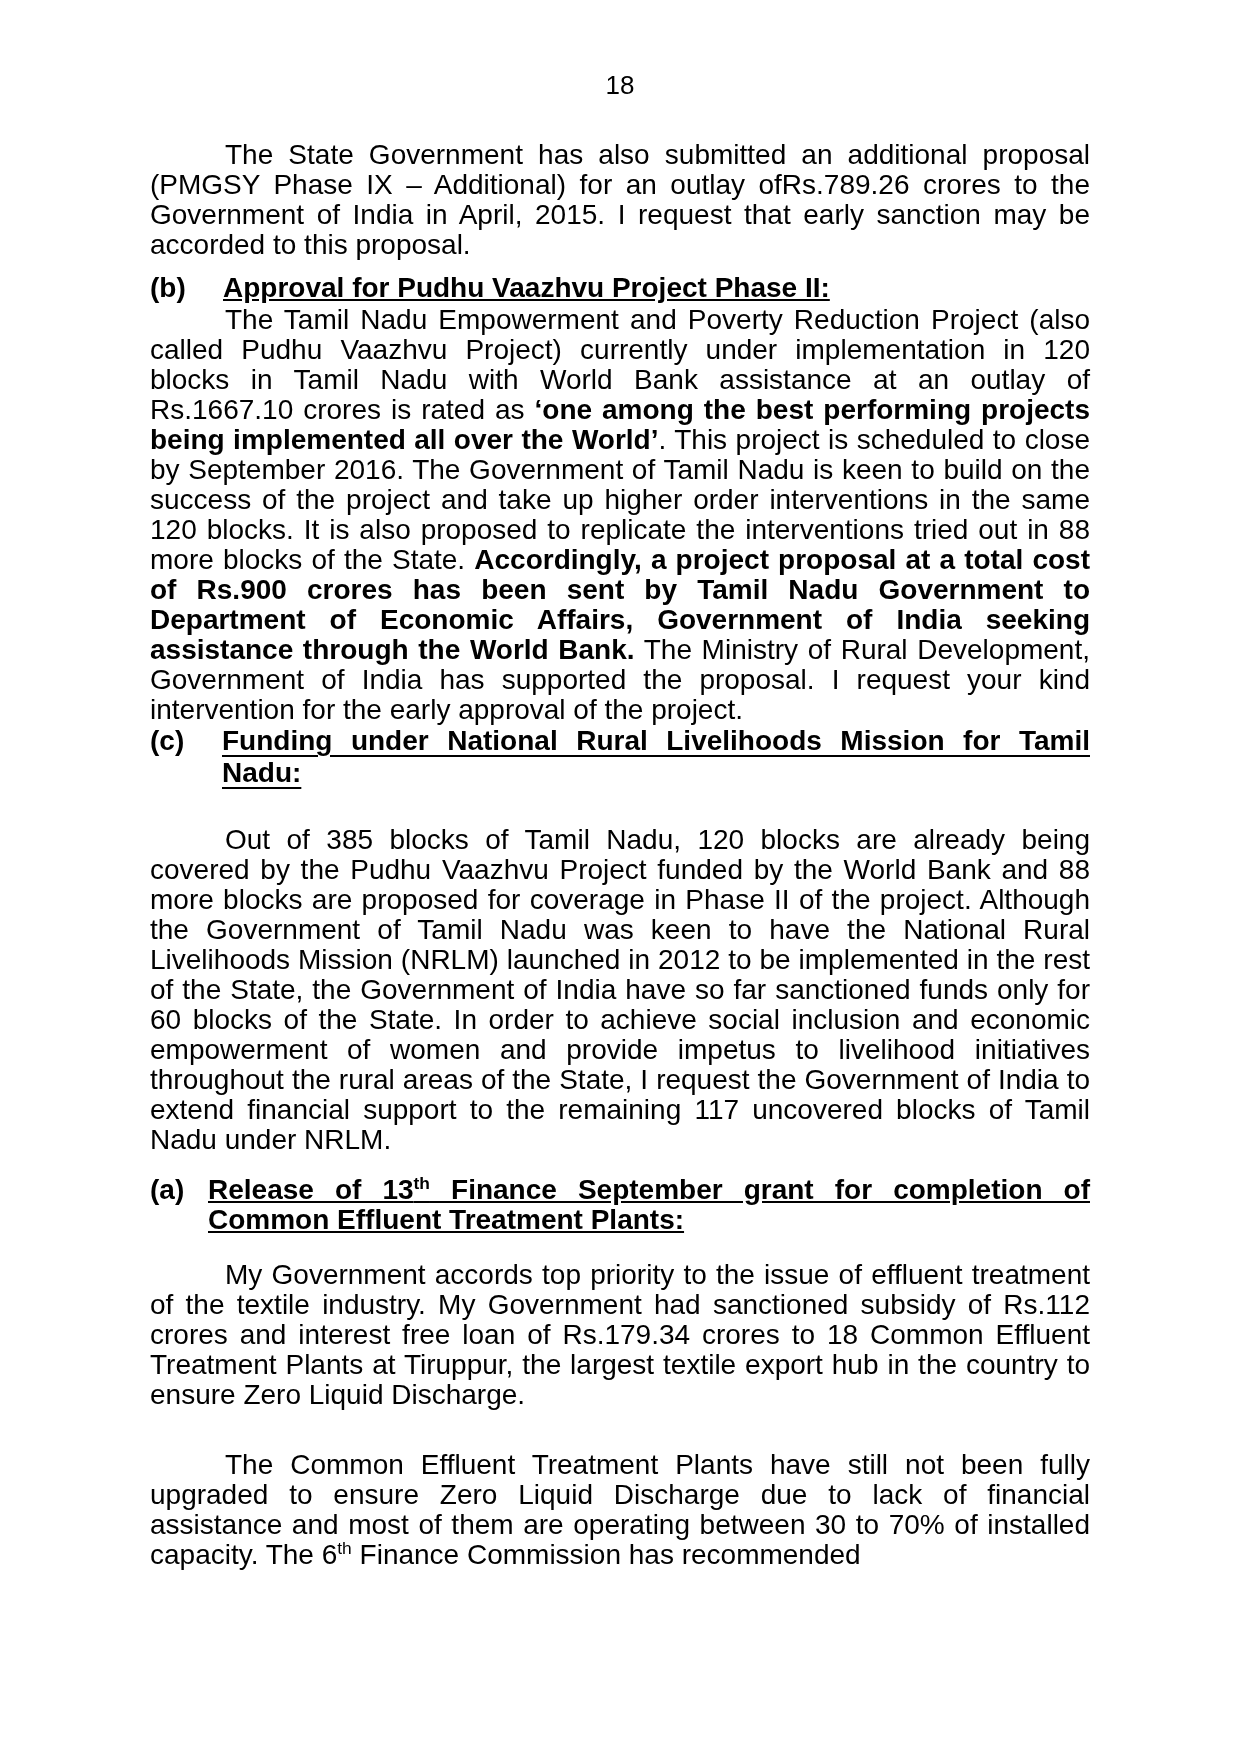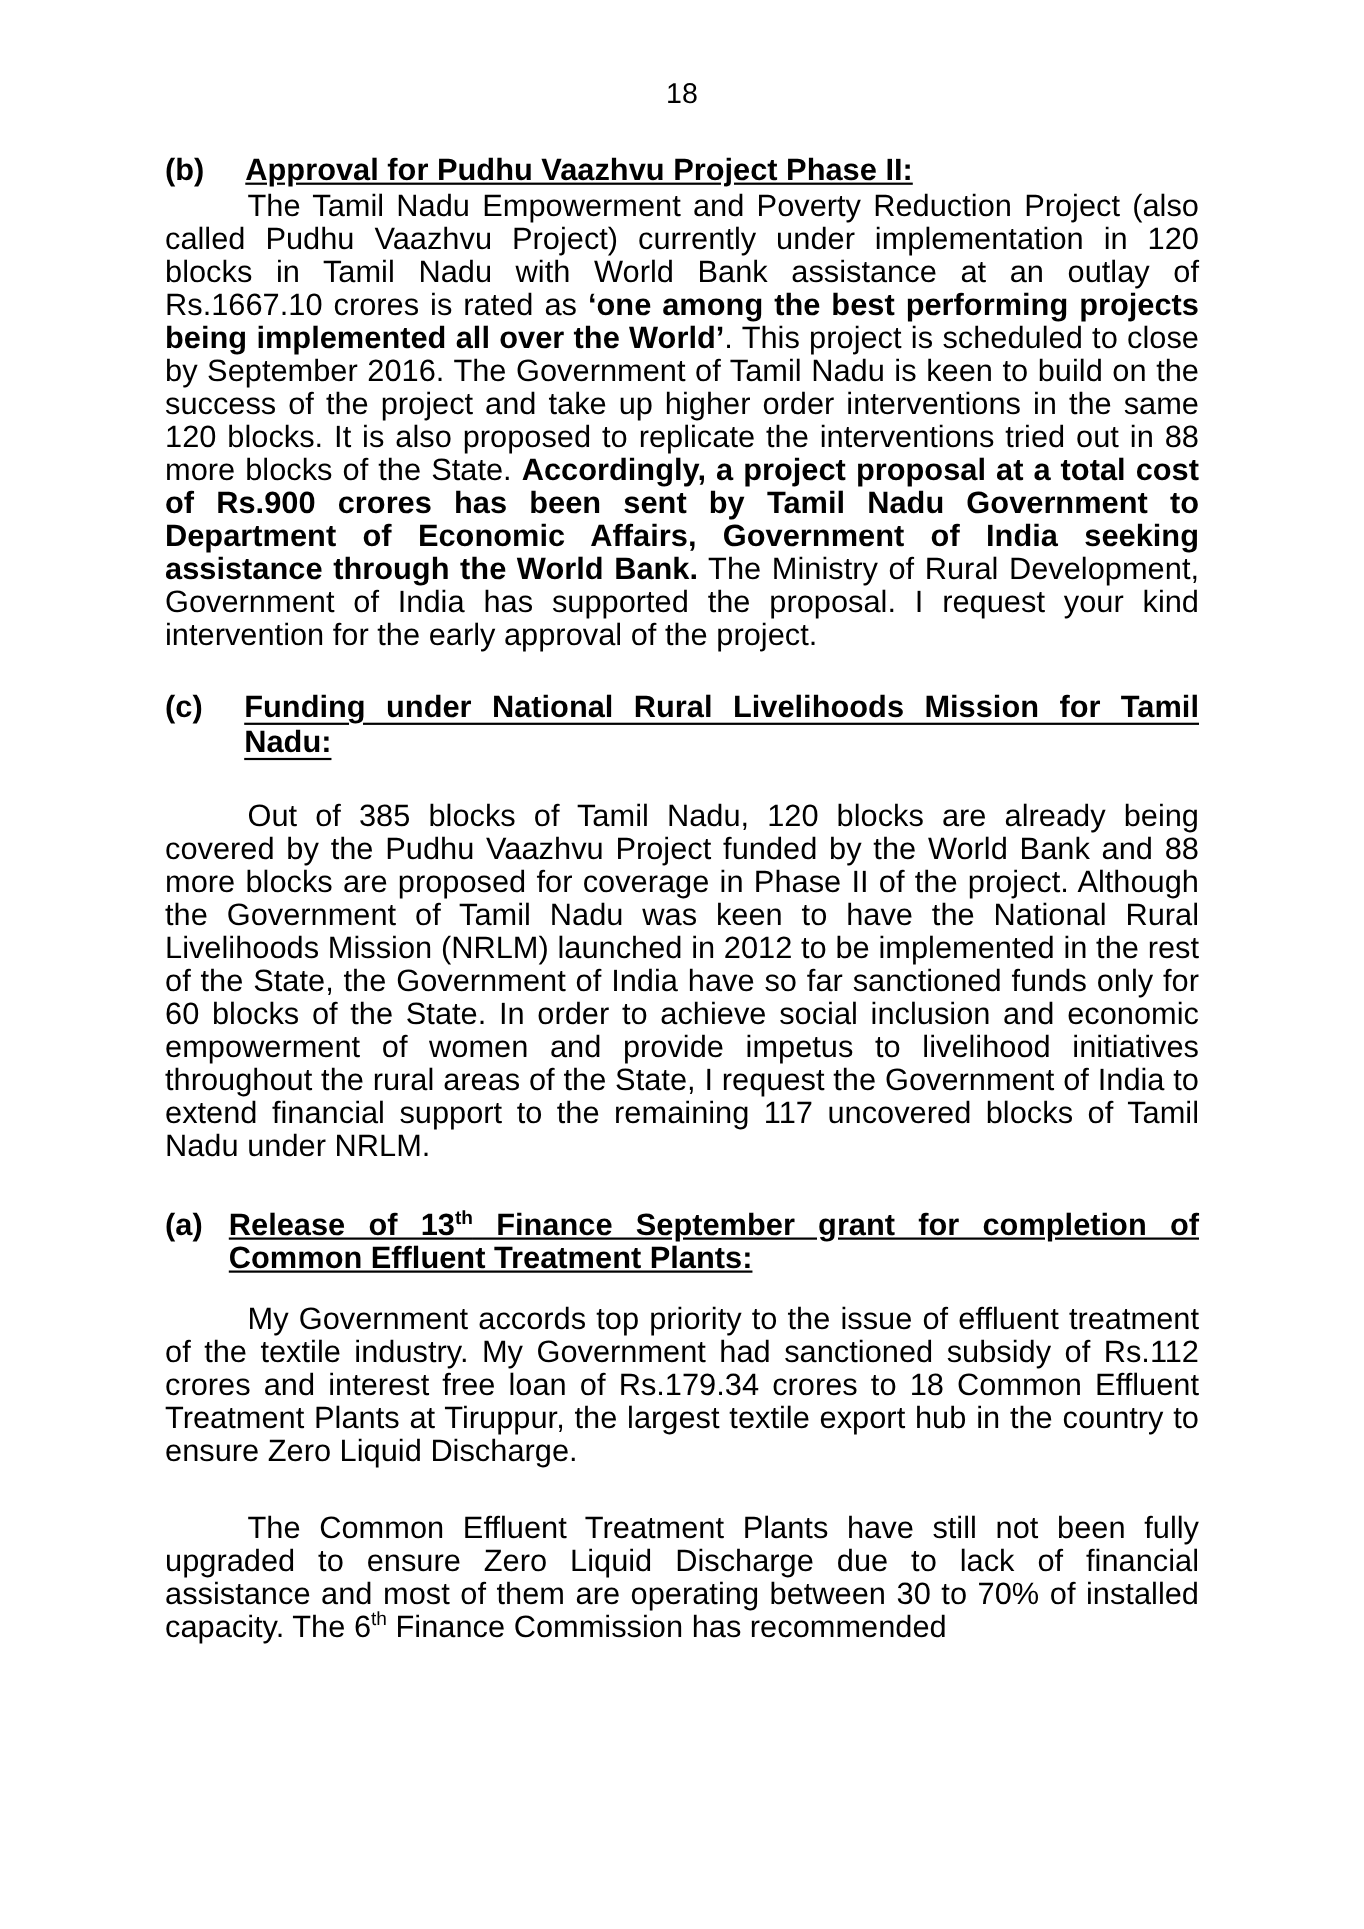--- a/index.html
+++ b/index.html
@@ -54,38 +54,39 @@
   .underline {
     text-decoration: underline;
     text-decoration-thickness: 3px;
     text-underline-offset: 5px;
   }
   .justify { text-align: justify; }
 
   #para-pmgsy   { margin-bottom: 13px; }
   #heading-b    { margin-bottom: 2px; }
   #heading-b .hlabel { width: 73px; }
-  #para-pvp     { margin-bottom: 35px; }
+  #para-pvp     { }
   #heading-c    { margin-bottom: 36px; line-height: 32px; }
   #heading-c .hlabel { width: 72px; }
-  #para-nrlm    { margin-bottom: 42px; }
+  #para-nrlm    { margin-bottom: 20px; }
   #heading-xiv  { margin-bottom: 11px; }
   #heading-xiv .hlabel { width: 66px; }
   #heading-a    { margin-bottom: 25px; }
   #heading-a .hlabel { width: 58px; }
   #para-cetp-1  { margin-bottom: 40px; }
   #para-cetp-2  { margin-bottom: 0; }
 </style>
 </head>
 <body>
 
 <div class="page">
 
   <div class="pagenum">18</div>
 
+  <p class="body" id="para-pmgsy">The State Government has also submitted an additional proposal (PMGSY Phase IX – Additional) for an outlay ofRs.789.26 crores to the Government of India in April, 2015. I request that early sanction may be accorded to this proposal.</p>
 
   <div class="heading" id="heading-b">
     <span class="hlabel">(b)</span>
     <span class="htext">Approval for Pudhu Vaazhvu Project Phase II:</span>
   </div>
 
   <p class="body" id="para-pvp"><span>The Tamil Nadu Empowerment and Poverty Reduction Project (also called Pudhu Vaazhvu Project) currently under implementation in 120 blocks in Tamil Nadu  with World Bank assistance at an outlay of Rs.1667.10 crores is rated as </span><span class="b">‘one among the best performing projects being implemented all over the World’</span><span>.  This project is scheduled to close by September 2016. The Government of Tamil Nadu is keen to build on the success of the project and take up higher order interventions in the same 120 blocks.  It is also proposed to replicate the interventions tried out in 88 more blocks of the State. </span><span class="b">Accordingly, a project proposal at a total cost of Rs.900 crores has been sent by Tamil Nadu Government to Department of Economic Affairs, Government of India seeking assistance through the World Bank.</span><span> The Ministry of Rural Development, Government of India has supported the proposal. I request your kind intervention for the early approval of the project.</span></p>
 
   <div class="heading" id="heading-c">
     <span class="hlabel">(c)</span>

